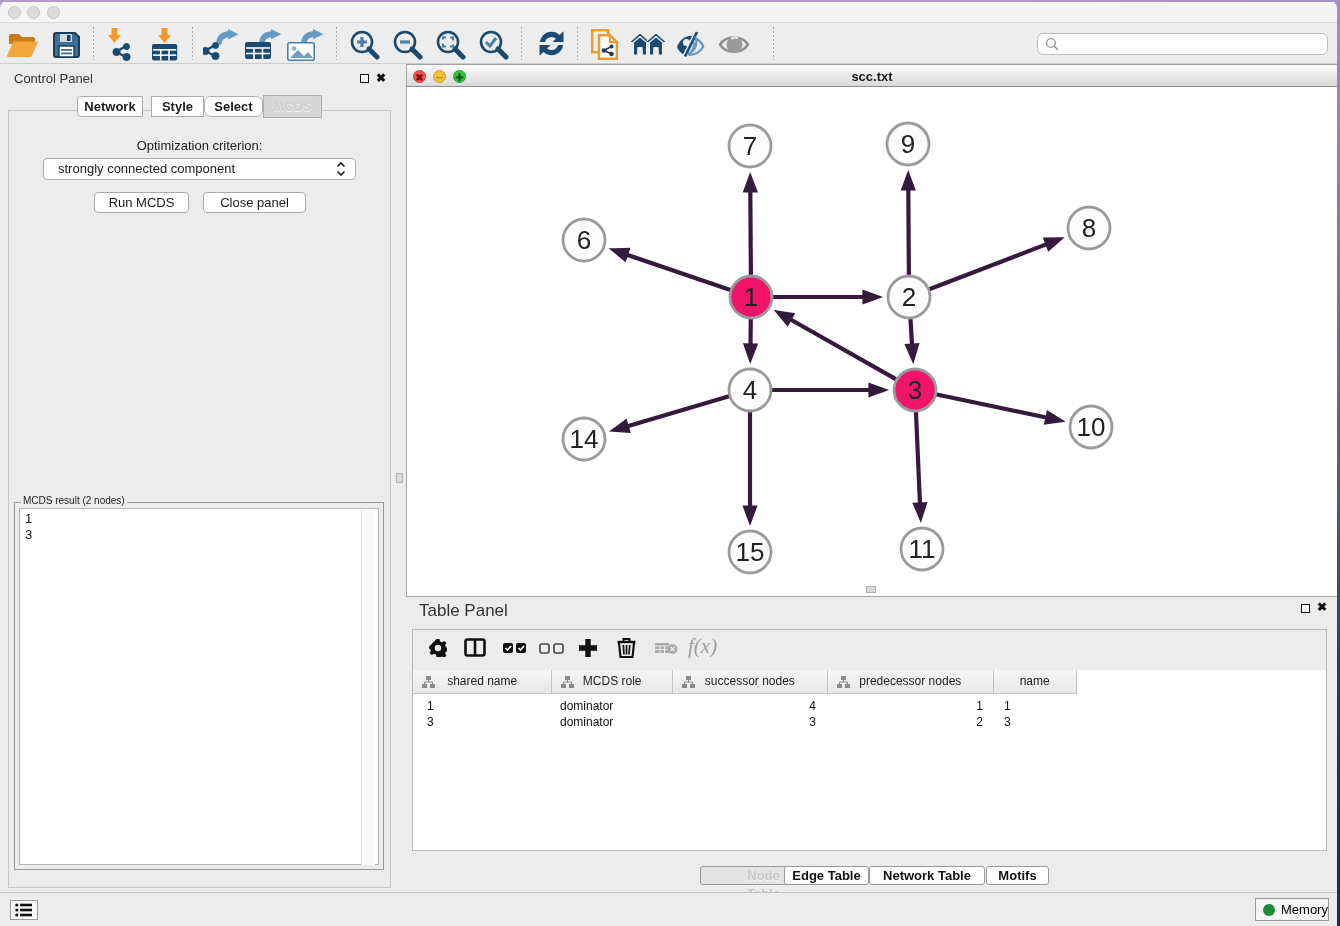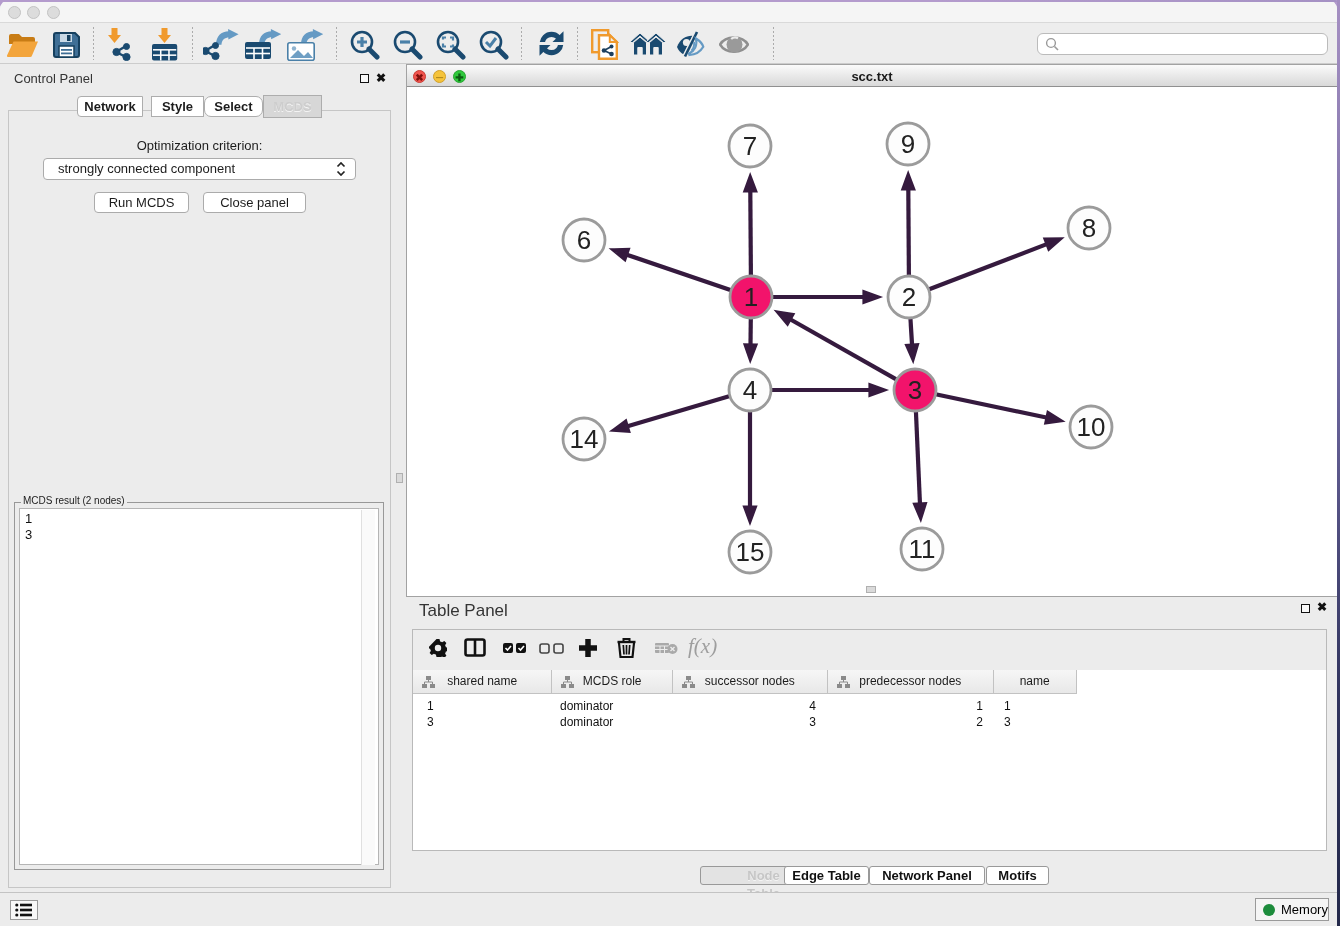--- a/index.html
+++ b/index.html
@@ -435,21 +435,21 @@
         <div class="cell" style="left:530px;top:69px;width:40px;text-align:right">1</div>
         <div class="cell" style="left:591px;top:69px">1</div>
         <div class="cell" style="left:14px;top:85px">3</div>
         <div class="cell" style="left:147px;top:85px">dominator</div>
         <div class="cell" style="left:360px;top:85px;width:43px;text-align:right">3</div>
         <div class="cell" style="left:530px;top:85px;width:40px;text-align:right">2</div>
         <div class="cell" style="left:591px;top:85px">3</div>
     </div>
     <div class="btab" id="btab-node" style="left:308px; width:91px;padding-left:36px;">Node Table</div>
     <div class="btab" style="left:392px; width:85px;">Edge Table</div>
-    <div class="btab" style="left:477px; width:116px;">Network Panel</div>
+    <div class="btab" style="left:477px; width:116px;">Network Table</div>
     <div class="btab" style="left:594px; width:63px;">Motifs</div>
   </div>
 
   <div id="statusbar">
     <div id="sb-list">
         <svg width="18" height="14" style="position:absolute;left:4px;top:2px" viewBox="0 0 18 14">
           <g fill="#111">
             <circle cx="1.8" cy="2" r="1.6"></circle>
             <circle cx="1.8" cy="7" r="1.6"></circle>
             <circle cx="1.8" cy="12" r="1.6"></circle>

